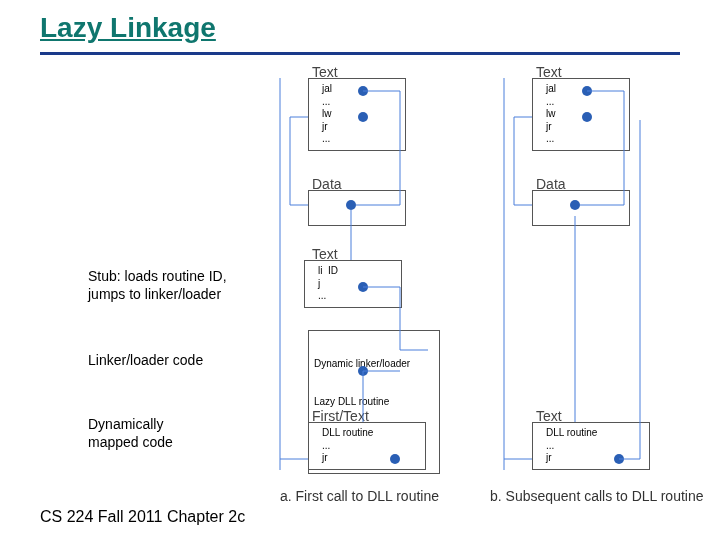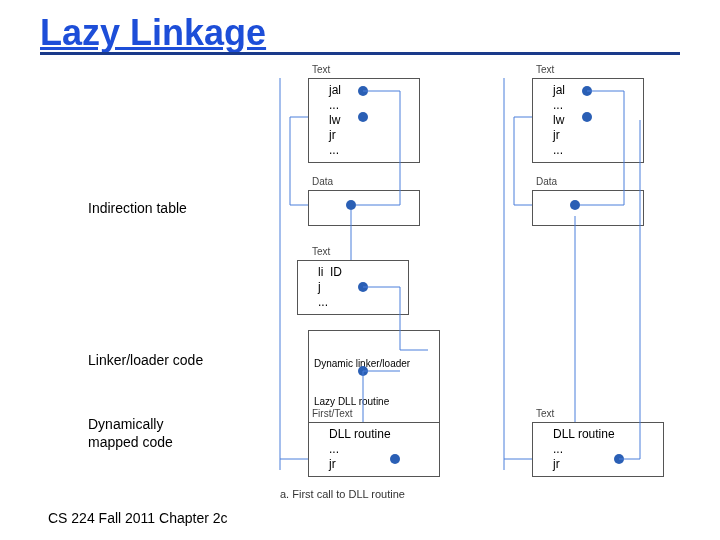--- a/index.html
+++ b/index.html
@@ -1,54 +1,55 @@
 <!DOCTYPE html>
 <html><head>
 <meta charset="utf-8">
 <style>
   html,body{margin:0;padding:0;width:720px;height:540px;background:#fff;font-family:Arial,Helvetica,sans-serif;color:#000;overflow:hidden}
   .slide{position:relative;width:720px;height:540px}
-  .title{position:absolute;left:40px;top:12px;font-size:36px;font-weight:bold;color:#1d4ed8;text-decoration:underline}
+  .title{position:absolute;left:40px;top:12px;font-size:28px;font-weight:bold;color:#0f766e;text-decoration:underline}
   .title-rule{position:absolute;left:40px;top:52px;width:640px;height:3px;background:#1a3a8a}
   .ann{position:absolute;left:88px;font-size:14px;line-height:1.25}
-  .footer{position:absolute;left:48px;bottom:14px;font-size:14px}
-  .box{position:absolute;border:1px solid #555;background:#fff;font-size:12px;padding:4px 20px;line-height:1.25;white-space:pre}
-  .label{position:absolute;font-size:10px;color:#444}
+  .footer{position:absolute;left:40px;bottom:14px;font-size:16px}
+  .box{position:absolute;border:1px solid #555;background:#fff;font-size:10px;padding:4px 13px;line-height:1.25;white-space:pre}
+  .label{position:absolute;font-size:14px;color:#444}
   .dot{position:absolute;width:10px;height:10px;border-radius:50%;background:#2a5fb5}
   svg.wires{position:absolute;left:0;top:0;width:720px;height:540px;pointer-events:none}
   svg.wires line{stroke:#4b7edb;stroke-width:1}
-  .cap{position:absolute;font-size:11px;color:#333}
+  .cap{position:absolute;font-size:14px;color:#333}
 </style>
 </head>
 <body>
 <div class="slide">
 
 <div class="title">Lazy Linkage</div>
 <div class="title-rule"></div>
 
-<div class="ann" style="top:200px">Indirection table</div>
+<div class="ann" style="top:268px;white-space:pre-line">Stub: loads routine ID,
+jumps to linker/loader</div>
 <div class="ann" style="top:352px">Linker/loader code</div>
 <div class="ann" style="top:416px;white-space:pre-line">Dynamically
 mapped code</div>
 
 <div class="label" style="left:312px;top:64px">Text</div>
 <div class="box" style="left:308px;top:78px;width:70px">jal
 ...
 lw
 jr
 ...</div>
 <div class="dot" style="left:358px;top:86px"></div>
 <div class="dot" style="left:358px;top:112px"></div>
 
 <div class="label" style="left:312px;top:176px">Data</div>
 <div class="box" style="left:308px;top:190px;width:70px;height:26px"></div>
 <div class="dot" style="left:346px;top:200px"></div>
 
 <div class="label" style="left:312px;top:246px">Text</div>
-<div class="box" style="left:297px;top:260px;width:70px">li  ID
+<div class="box" style="left:304px;top:260px;width:70px">li  ID
 j
 ...</div>
 <div class="dot" style="left:358px;top:282px"></div>
 
 <div class="box" style="left:308px;top:330px;width:120px;padding:2px 5px;font-size:10px">
   <div>Dynamic linker/loader</div>
   <div>Lazy DLL routine</div>
   <div style="white-space:pre">j
 ...</div>
 </div>
@@ -74,20 +75,21 @@
 <div class="label" style="left:536px;top:176px">Data</div>
 <div class="box" style="left:532px;top:190px;width:70px;height:26px"></div>
 <div class="dot" style="left:570px;top:200px"></div>
 
 <div class="label" style="left:536px;top:408px">Text</div>
 <div class="box" style="left:532px;top:422px;width:90px">DLL routine
 ...
 jr</div>
 <div class="dot" style="left:614px;top:454px"></div>
 
+<div class="cap" style="left:490px;top:488px">b. Subsequent calls to DLL routine</div>
 
 <svg class="wires">
 
   <line x1="280" y1="78" x2="280" y2="470"></line>
 
   <line x1="363" y1="91" x2="400" y2="91"></line>
   <line x1="400" y1="91" x2="400" y2="205"></line>
   <line x1="400" y1="205" x2="356" y2="205"></line>
 
   <line x1="351" y1="210" x2="351" y2="260"></line>

